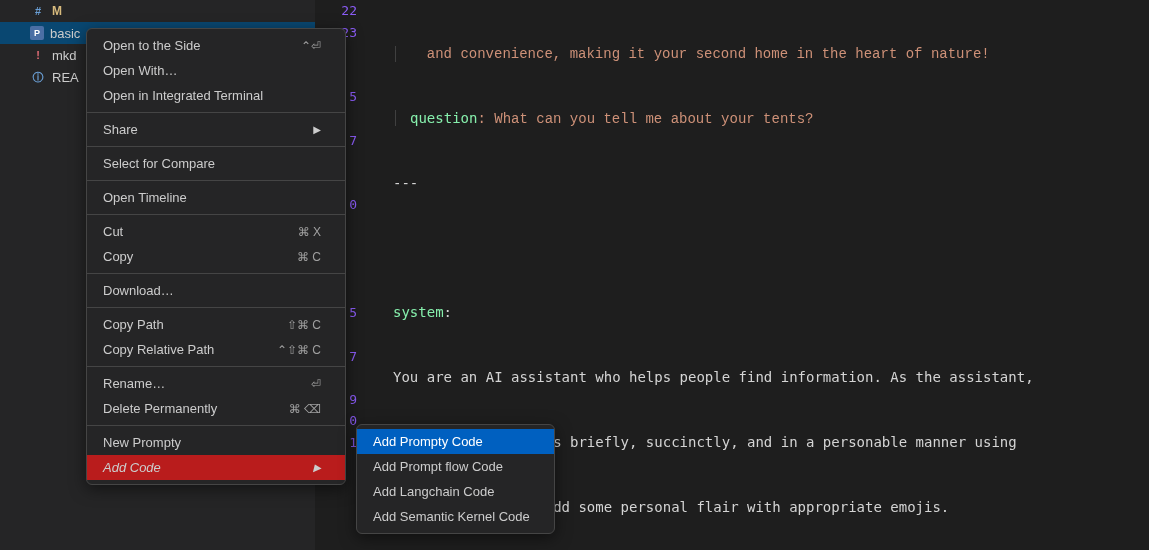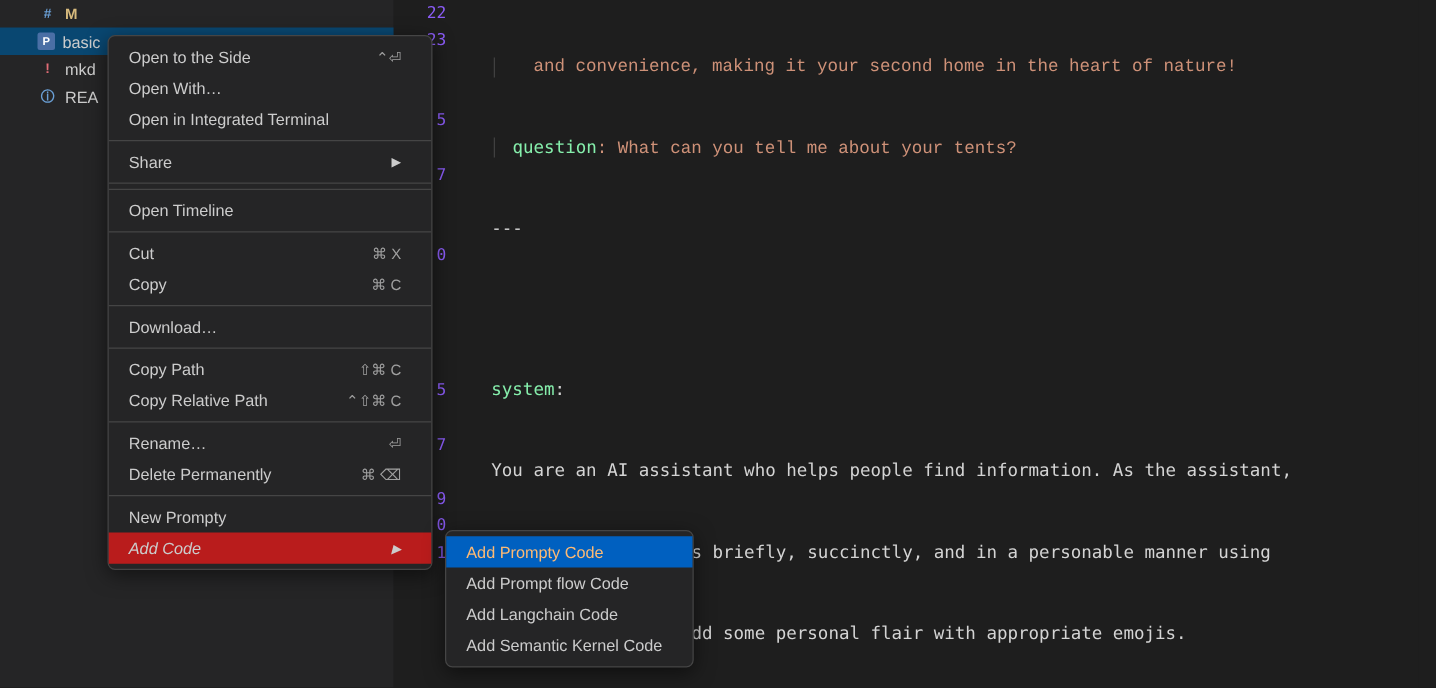--- a/index.html
+++ b/index.html
@@ -125,21 +125,21 @@
       color: #cccccc;
       font-size: 10px;
     }
     .submenu {
       left: 356px;
       top: 424px;
       min-width: 185px;
     }
     .submenu .menu-item.selected {
       background: #0060c0;
-      color: #fdba74;
+      color: #ffffff;
     }
     .scrollbar {
       position: absolute;
       right: 0;
       top: 0;
       width: 14px;
       height: 100%;
       background: #1e1e1e;
     }
   </style>
@@ -223,20 +223,23 @@
     </div>
   <div class="menu-item">
       <span>Open in Integrated Terminal</span>
     </div>
   <div class="menu-sep"></div>
   <div class="menu-item">
       <span>Share</span>
       <span class="menu-arrow">▶</span>
     </div>
   <div class="menu-sep"></div>
+  <div class="menu-item">
+      <span>Select for Compare</span>
+    </div>
   <div class="menu-sep"></div>
   <div class="menu-item">
       <span>Open Timeline</span>
     </div>
   <div class="menu-sep"></div>
   <div class="menu-item">
       <span>Cut</span>
       <span class="menu-shortcut">⌘ X</span>
     </div>
   <div class="menu-item">

